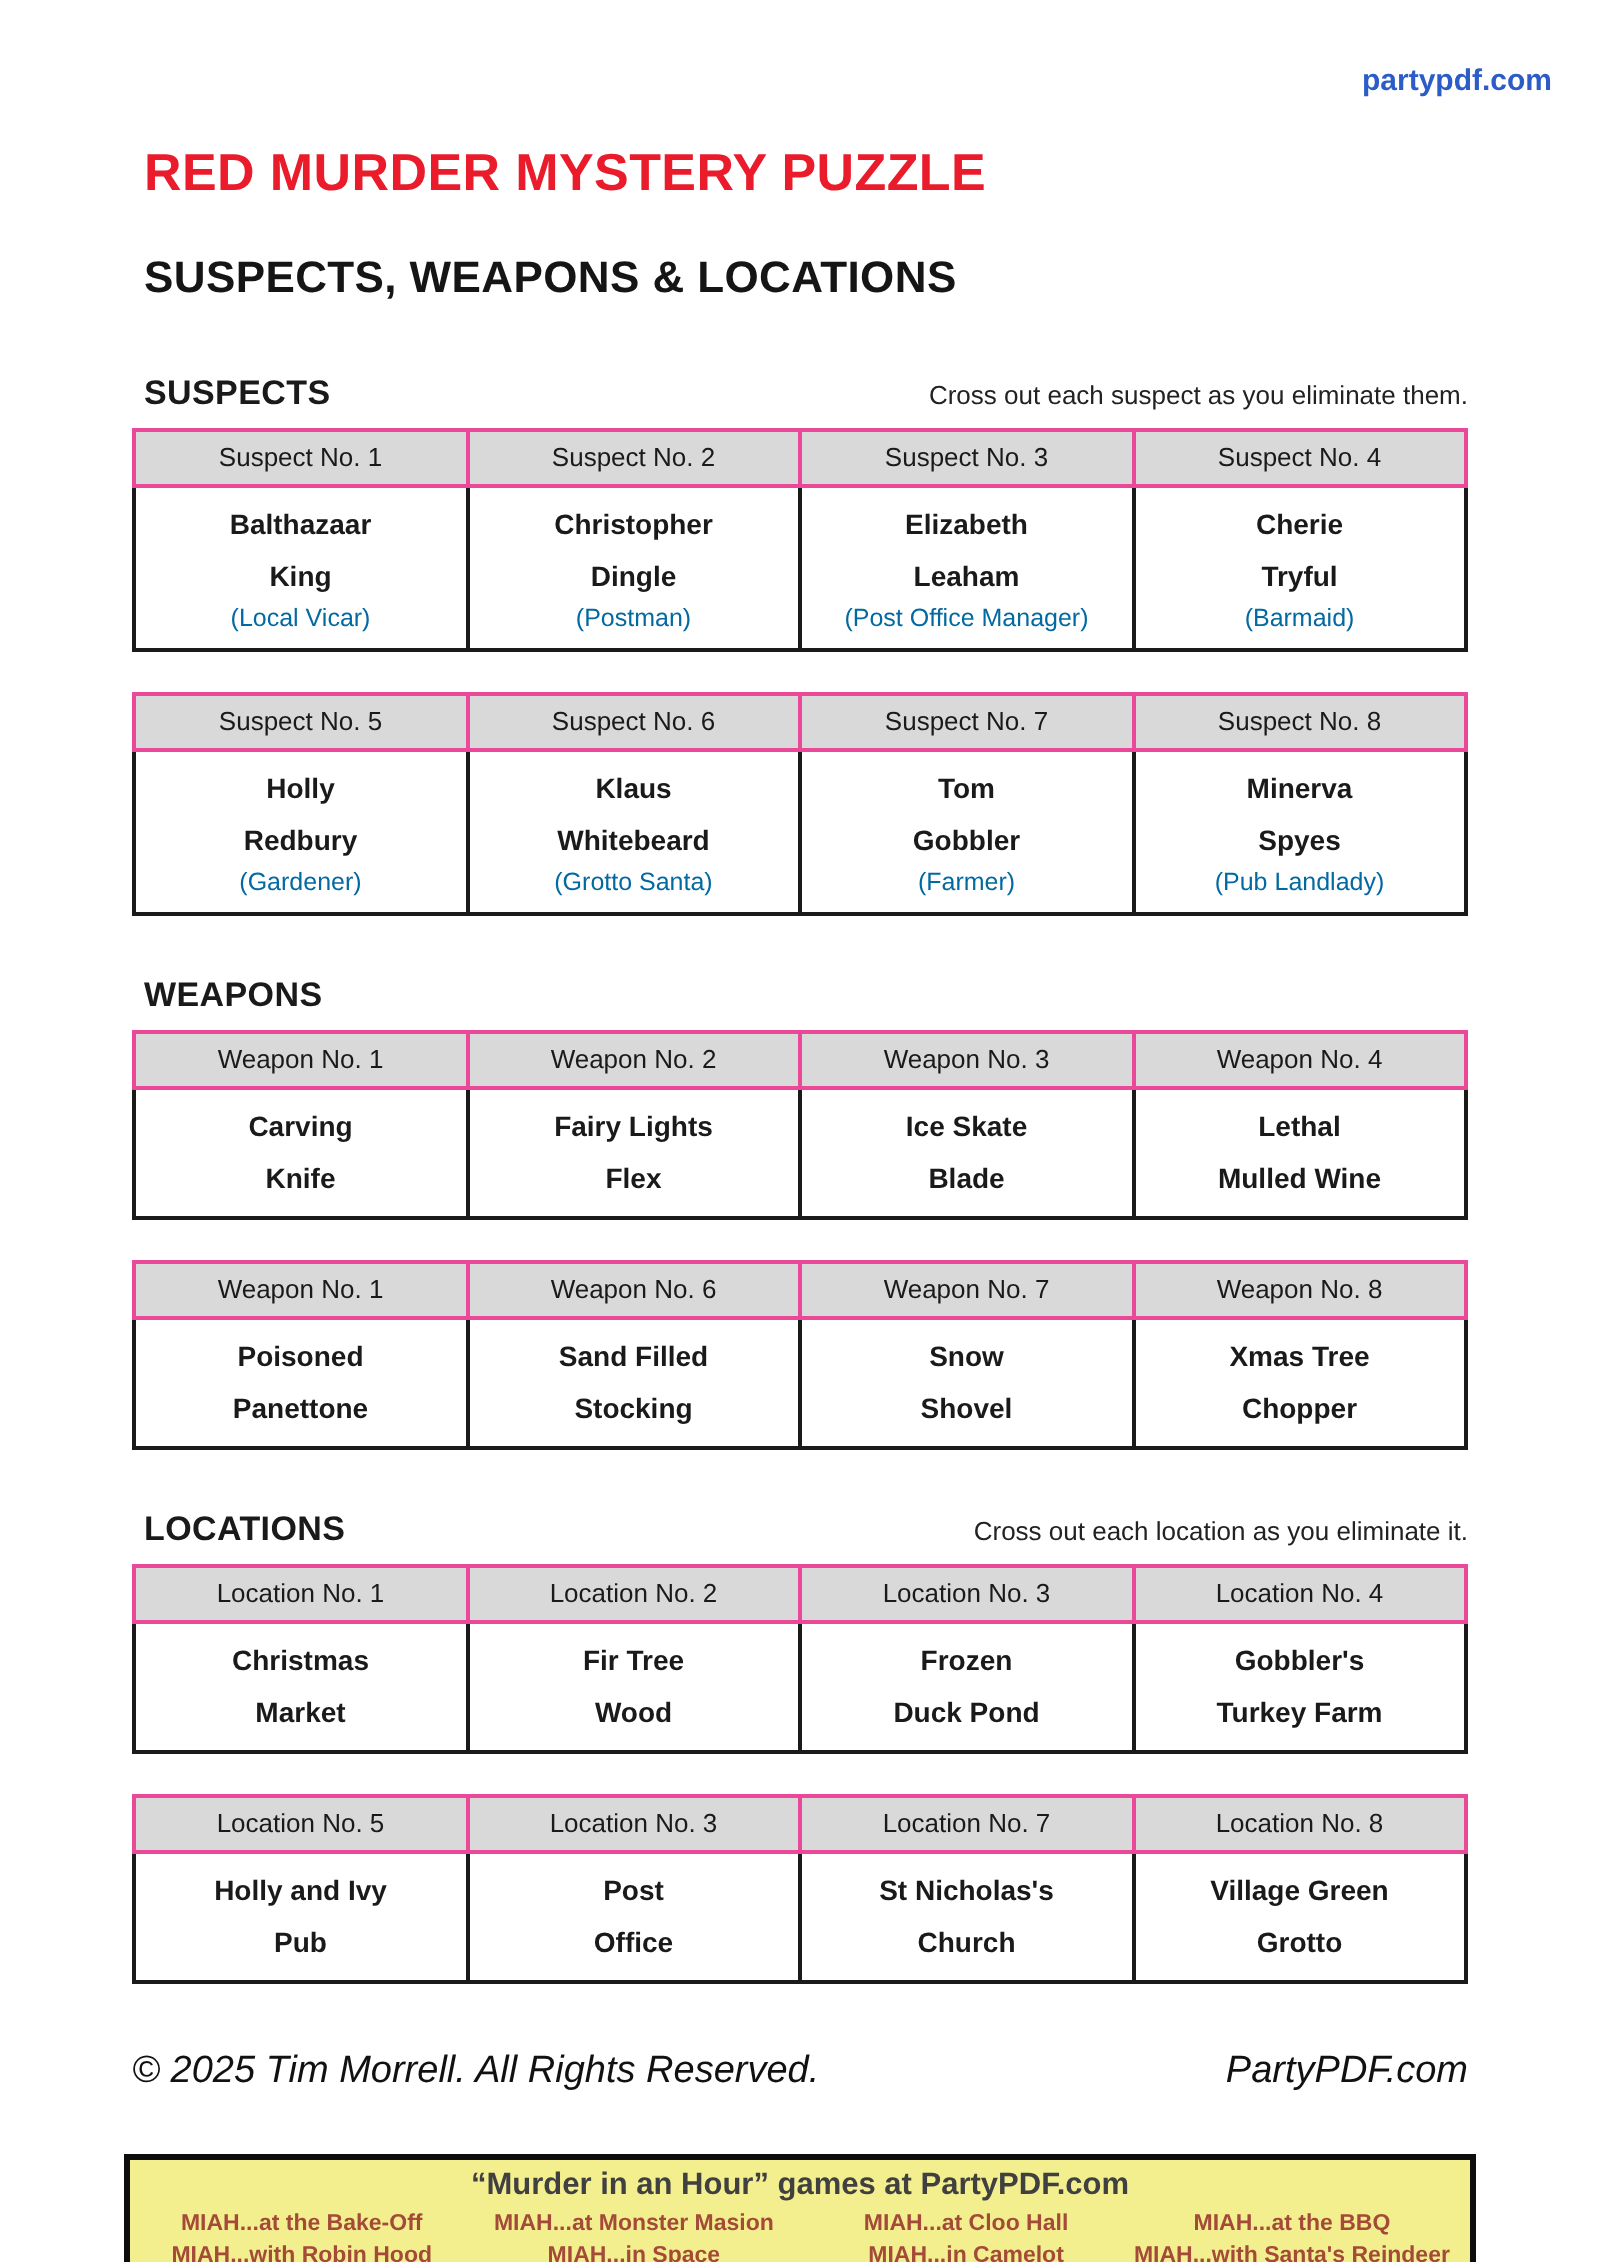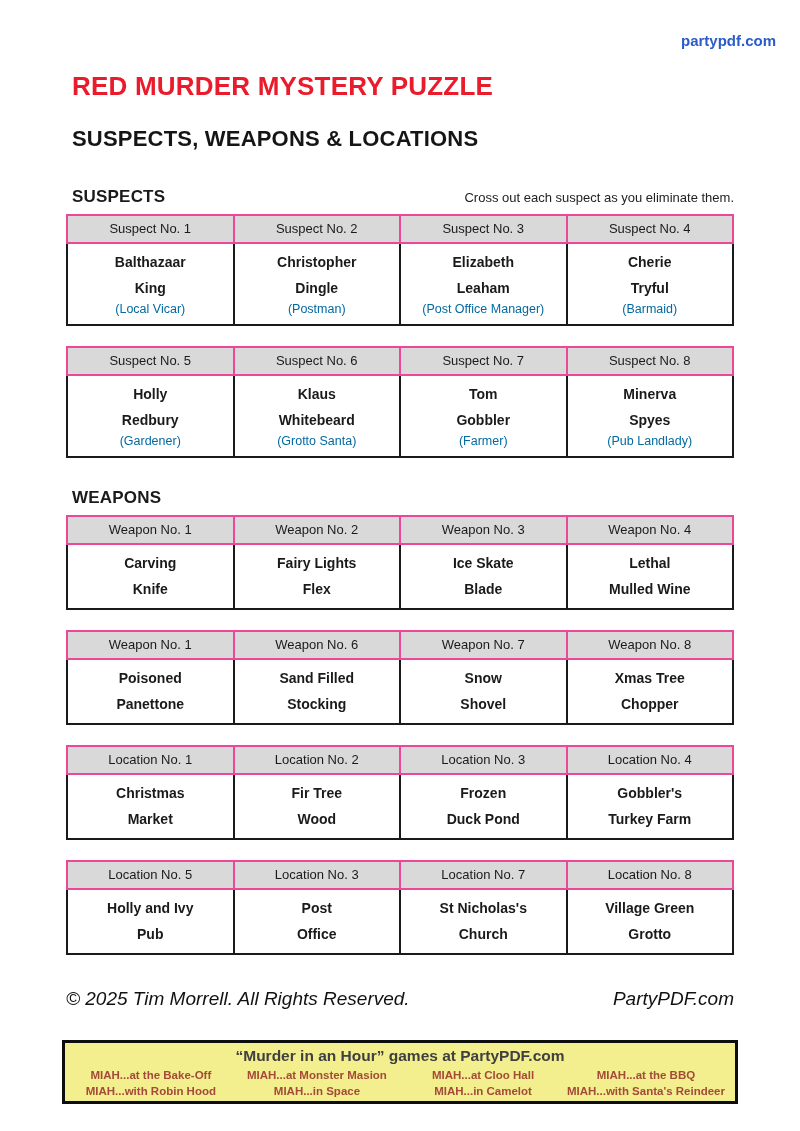--- a/index.html
+++ b/index.html
@@ -222,20 +222,24 @@
         <div class="nm">Shovel</div>
       </td>
       <td>
         <div class="nm">Xmas Tree</div>
         <div class="nm">Chopper</div>
       </td>
     </tr>
       </tbody>
   </table>
 
+  <div class="section-head">
+    <span class="section-title">LOCATIONS</span>
+    <span class="section-note">Cross out each location as you eliminate it.</span>
+  </div>
 
   <table class="grid">
     <thead>
         <tr>
       <th>Location No. 1</th>
       <th>Location No. 2</th>
       <th>Location No. 3</th>
       <th>Location No. 4</th>
     </tr>
       </thead>

